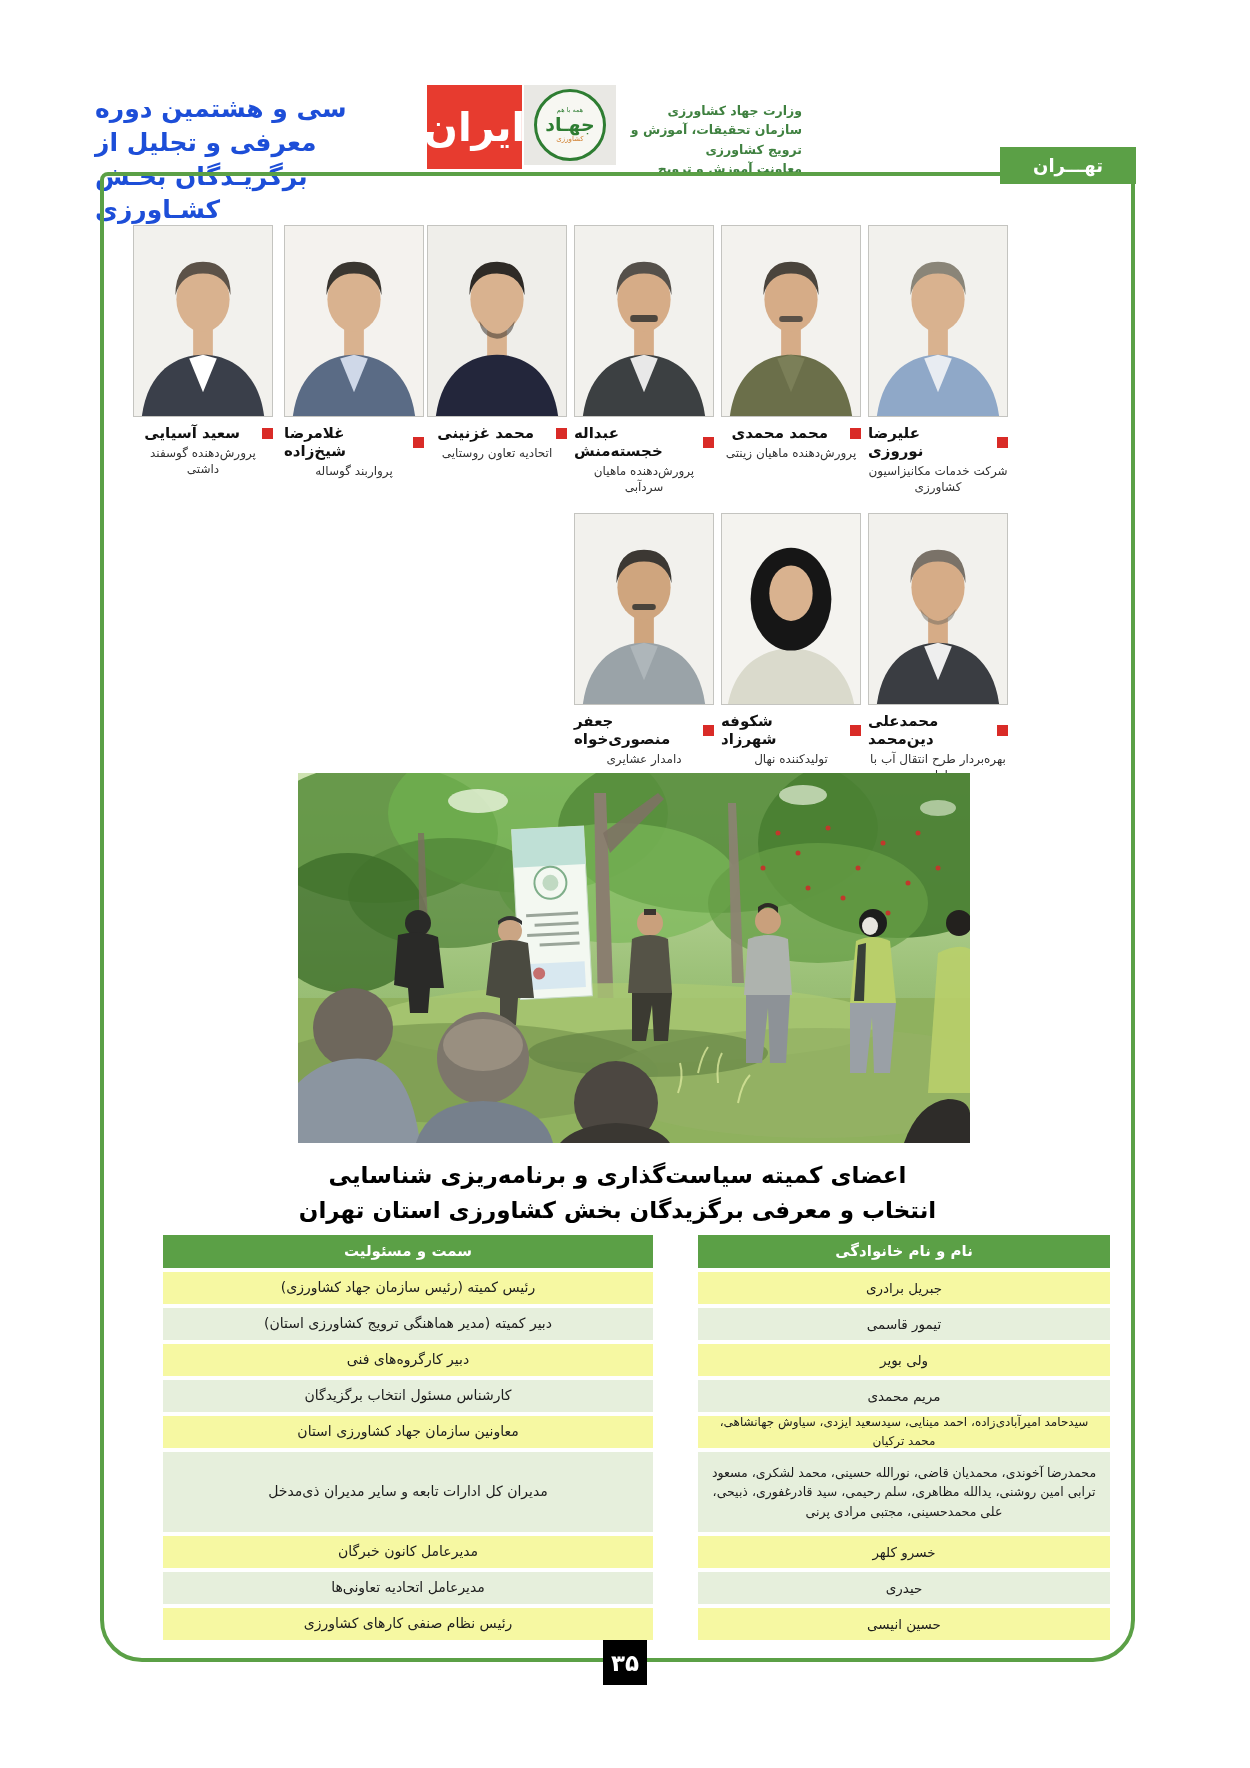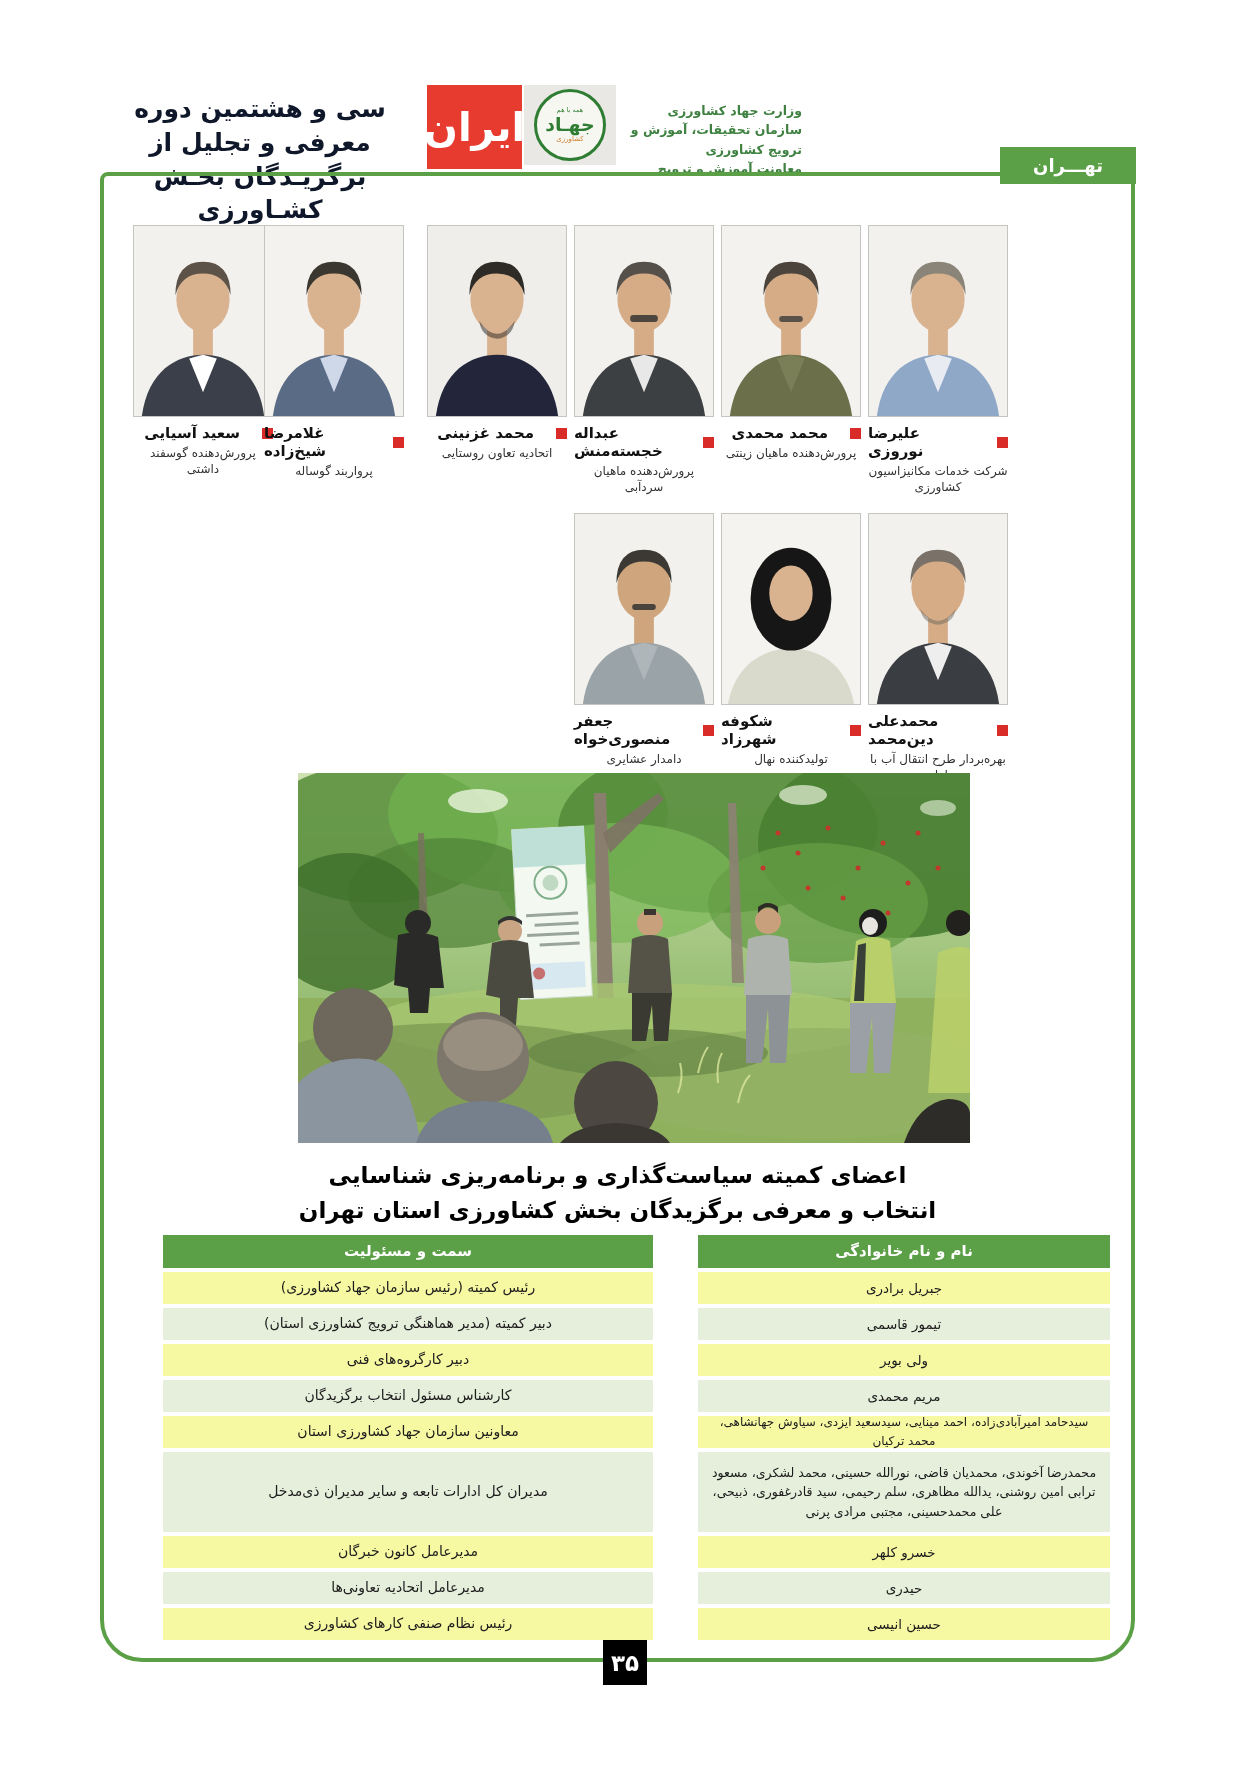--- a/index.html
+++ b/index.html
@@ -1,20 +1,20 @@
 <!DOCTYPE html>
 <html lang="fa"><head>
 <meta charset="utf-8">
 <style>
   html,body{margin:0;padding:0;background:#fff;}
   .page{position:relative;width:1250px;height:1768px;background:#fff;overflow:hidden;
         font-family:"DejaVu Sans",sans-serif;}
   
-  .main-title{position:absolute;left:95px;top:92px;width:330px;direction:rtl;text-align:center;
-              font-weight:bold;font-size:25px;line-height:1.35;color:#0f172a;}
+  .main-title{position:absolute;left:95px;top:92px;width:330px;direction:rtl;text-align:left;
+              font-weight:bold;font-size:25px;line-height:1.35;color:#1d4ed8;}
   .iran-logo{position:absolute;left:427px;top:85px;width:95px;height:84px;background:#e73b2f;
              color:#fff;display:flex;align-items:center;justify-content:center;
              font-size:40px;font-weight:bold;direction:rtl;}
   .jihad-box{position:absolute;left:524px;top:85px;width:92px;height:80px;background:#e9e8e4;
              display:flex;align-items:center;justify-content:center;}
   .emblem{width:66px;height:66px;border:3px solid #2e7d32;border-radius:50%;background:#f7f7f2;
           display:flex;flex-direction:column;align-items:center;justify-content:center;line-height:1;}
   .emblem .tiny{font-size:6.5px;color:#2e7d32;direction:rtl;}
   .emblem .mid{font-size:19px;color:#2e7d32;font-weight:bold;direction:rtl;margin:2px 0;}
   .emblem .tiny2{font-size:7px;color:#cf7c2a;direction:rtl;}
@@ -99,21 +99,21 @@
       <ellipse cx="70" cy="74" rx="27" ry="33" fill="var(--skin)"></ellipse>
       <path d="M42,70 Q42,36 70,36 Q98,36 98,70 Q92,48 70,48 Q48,48 42,70 Z" fill="var(--hair)"></path>
     </svg>
     <div class="pname">
         <span class="sq"></span>
         <span>سعید آسیایی</span>
       </div>
     <div class="prole">پرورش‌دهنده گوسفند داشتی</div>
   </div>
 
-  <div class="portrait" style="left:264px;top:225px;">
+  <div class="portrait" style="left:284px;top:225px;">
     <svg class="photo" viewBox="0 0 140 192" preserveAspectRatio="none" style="--suit:#5a6b85;--shirt:#cfd8e8;--hair:#3a3630;--skin:#d9b28f;">
       <rect width="140" height="192" fill="#f4f2ee"></rect>
         <rect x="60" y="96" width="20" height="40" fill="var(--skin)"></rect>
       <path d="M8,192 C14,146 44,130 70,130 C96,130 126,146 132,192 Z" fill="var(--suit)"></path>
       <path d="M56,134 L70,130 L84,134 L70,168 Z" fill="var(--shirt)"></path>
       <ellipse cx="70" cy="74" rx="27" ry="33" fill="var(--skin)"></ellipse>
       <path d="M42,70 Q42,36 70,36 Q98,36 98,70 Q92,48 70,48 Q48,48 42,70 Z" fill="var(--hair)"></path>
     </svg>
     <div class="pname">
         <span class="sq"></span>

